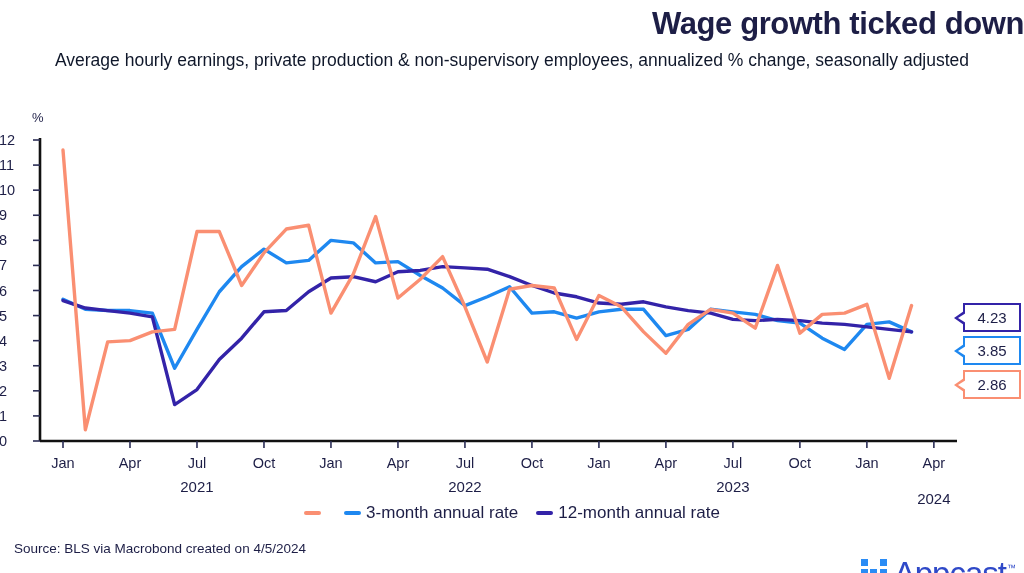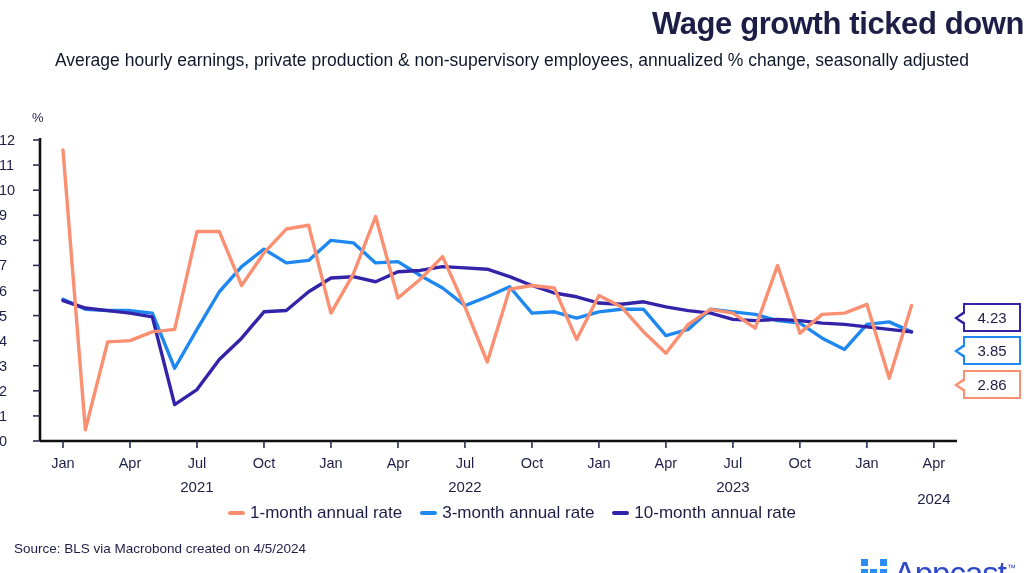--- a/index.html
+++ b/index.html
@@ -279,29 +279,28 @@
       <div class="callout" style="left: 963px; top: 370px; border-color: rgb(250, 143, 114);">
         <div class="tail" style="border-right-color: rgb(250, 143, 114);"></div>
         <div class="tail-in"></div>
         <span>2.86</span>
       </div>
     </div>
 
   <div class="legend" id="legend">
       <div class="legend-item">
         <span class="legend-swatch" style="background: rgb(250, 143, 114);"></span>
-        <span class="legend-text">1-month annual rate</span>
       </div>
       <div class="legend-item">
         <span class="legend-swatch" style="background: rgb(30, 136, 240);"></span>
         <span class="legend-text">3-month annual rate</span>
       </div>
       <div class="legend-item">
         <span class="legend-swatch" style="background: rgb(51, 35, 168);"></span>
-        <span class="legend-text">10-month annual rate</span>
+        <span class="legend-text">12-month annual rate</span>
       </div>
     </div>
 
   <div class="source">Source: BLS via Macrobond created on 4/5/2024</div>
 
   <div class="logo">
     <div class="logo-mark">
       <div class="logo-sq"></div>
         <div class="logo-sq off"></div>
         <div class="logo-sq"></div>

